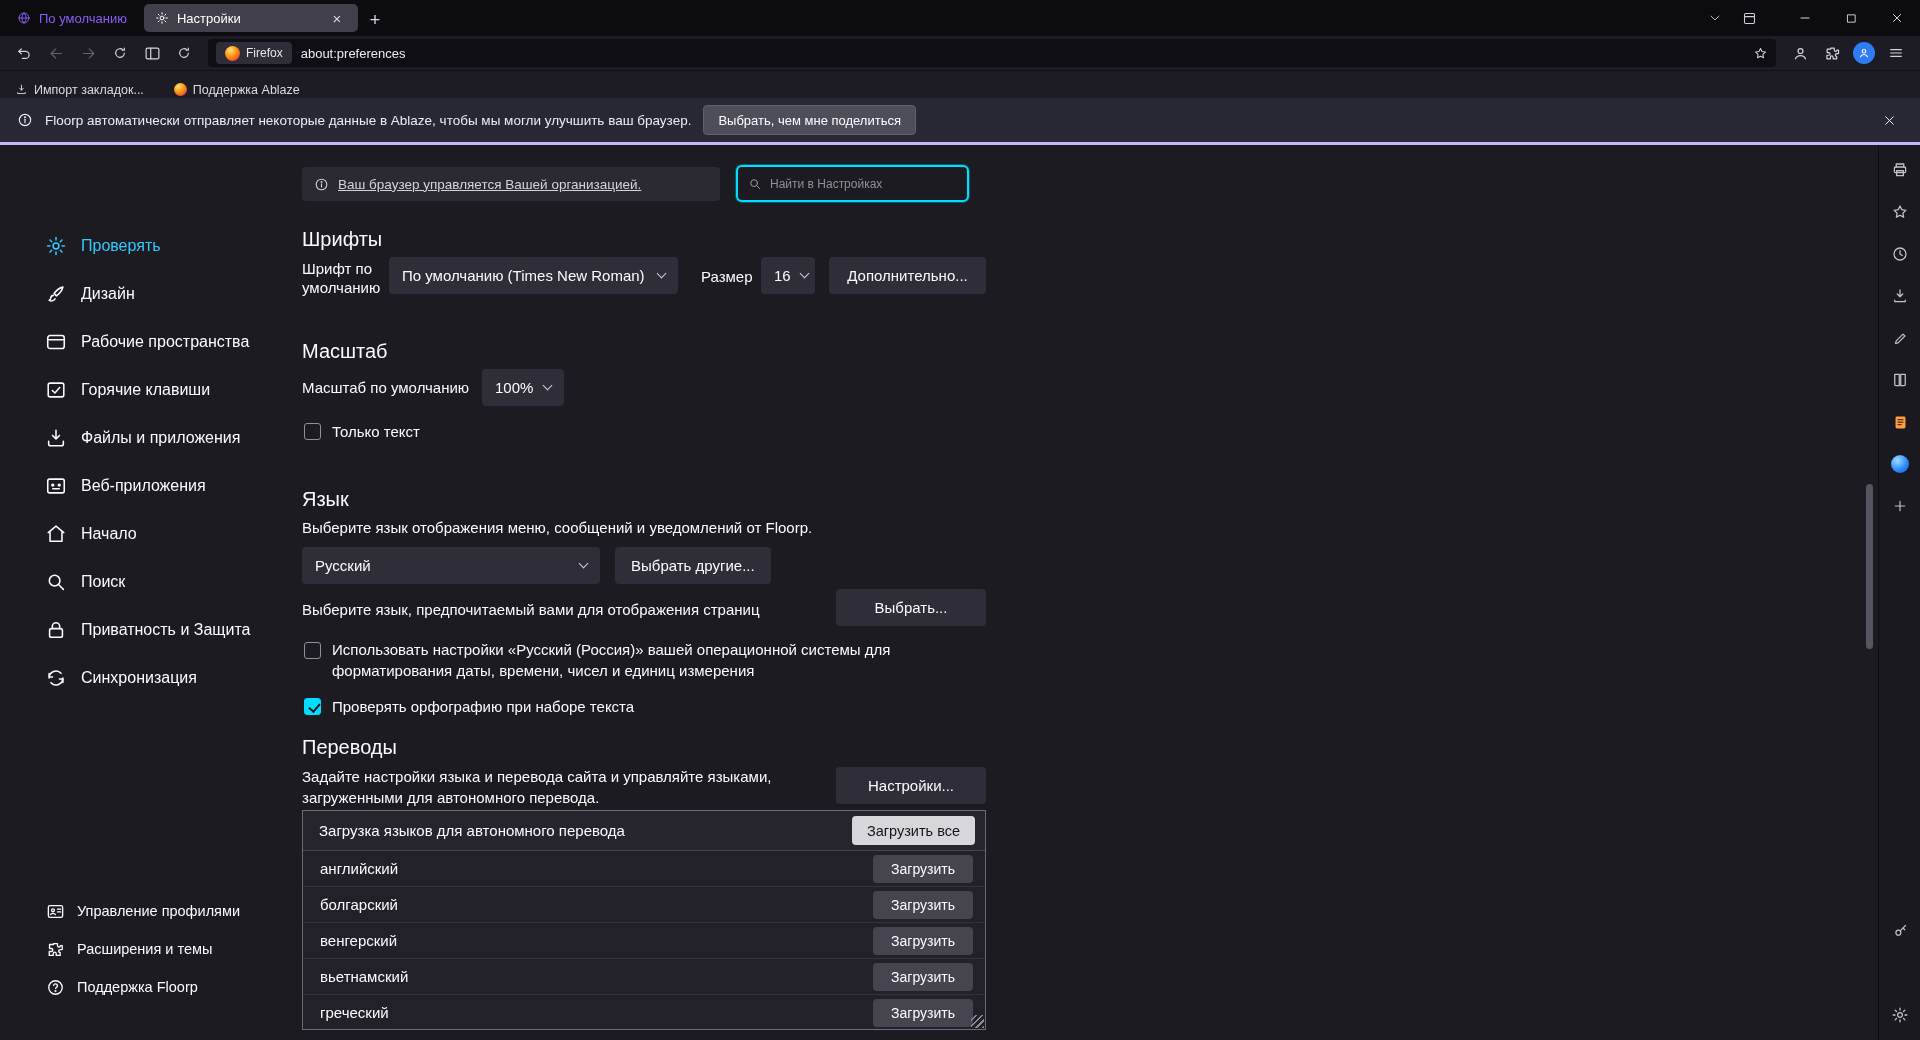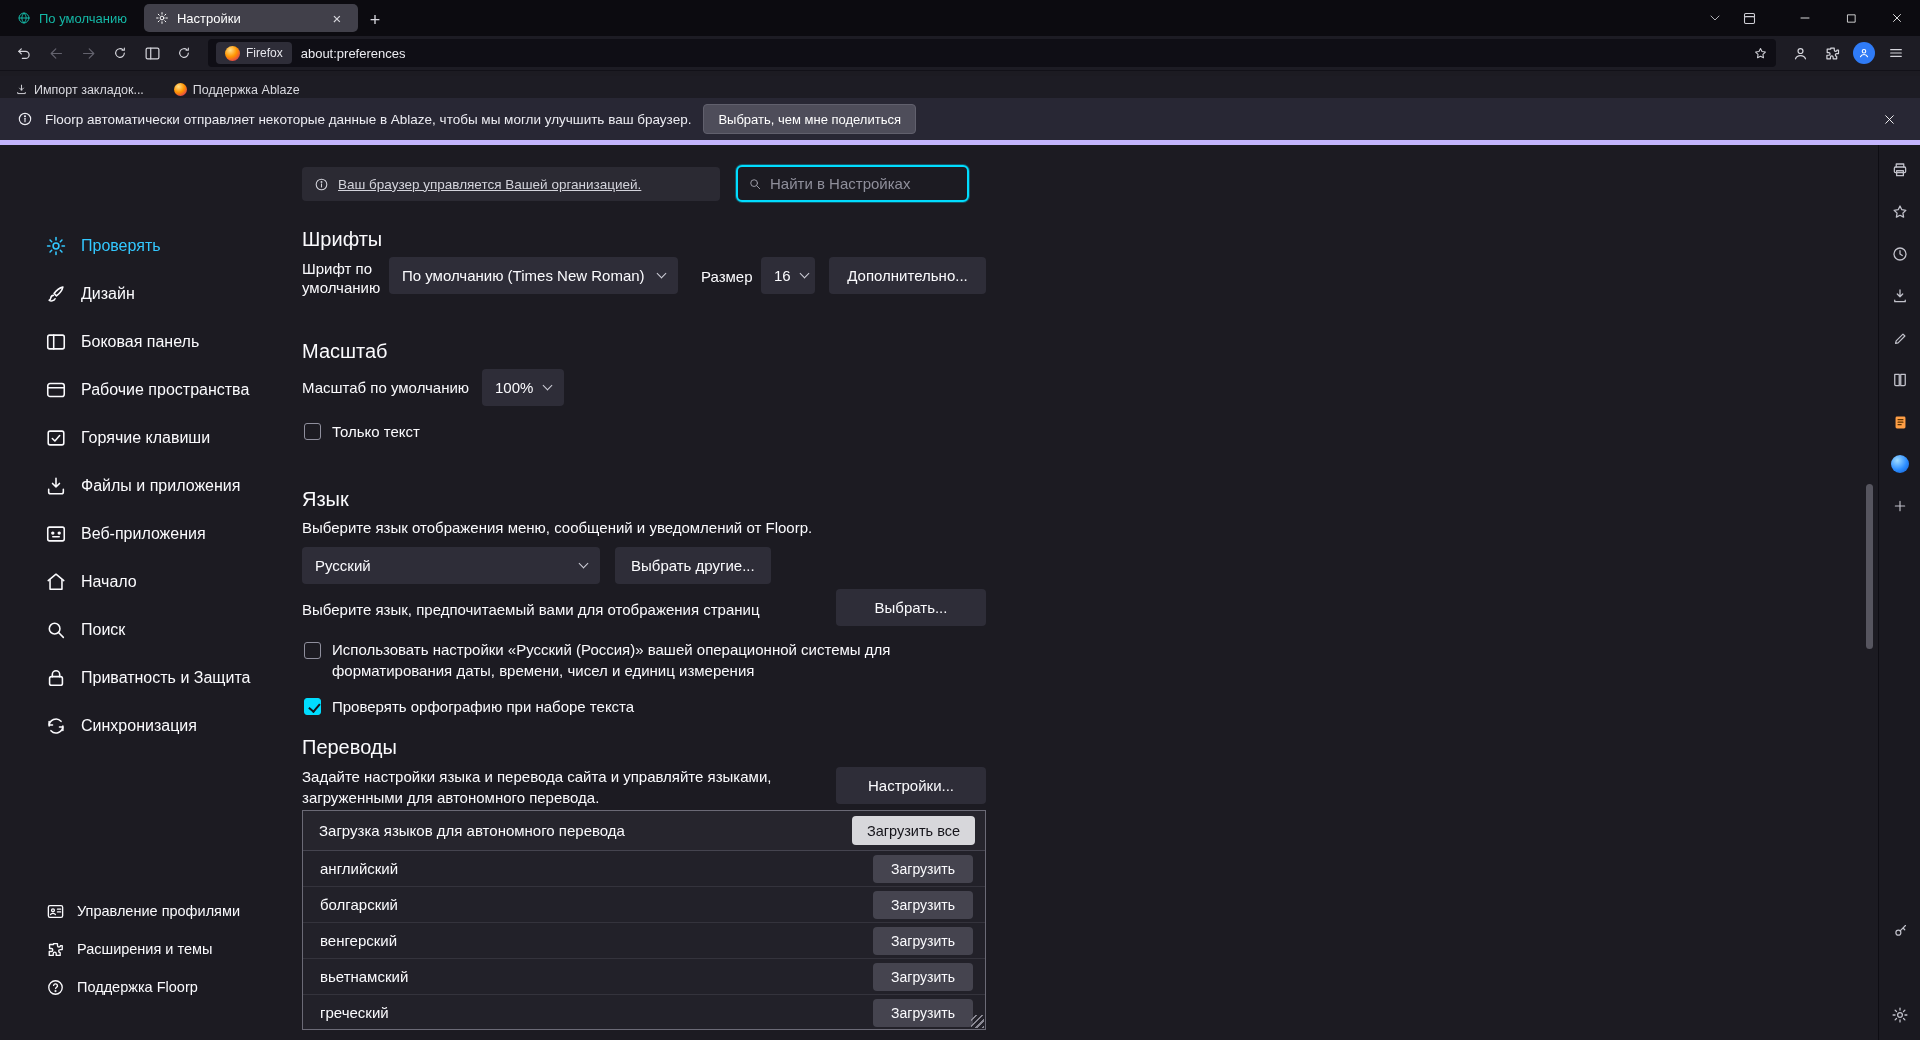--- a/index.html
+++ b/index.html
@@ -6,21 +6,21 @@
   html,body{width:1920px;height:1040px;overflow:hidden;background:#1c1b22;
     font-family:"Liberation Sans",sans-serif;color:#fbfbfe}
   .screen{position:relative;width:1920px;height:1040px}
   .abs{position:absolute}
   svg{display:block}
   svg.ic{fill:none;stroke:currentColor;stroke-width:1.7;stroke-linecap:round;stroke-linejoin:round}
 
   
   .tabbar{position:absolute;top:0;left:0;right:0;height:36px;background:#0c0b10;display:flex;align-items:center}
   .tab{height:28px;margin:4px 0 4px 6px;display:flex;align-items:center;gap:8px;padding:0 11px;
-    border-radius:5px;font-size:13px;color:#14b8a6;white-space:nowrap}
+    border-radius:5px;font-size:13px;color:#8b5cf6;white-space:nowrap}
   .tab.active{background:#41404a;color:#fff;width:214px}
   .tab-close{margin-left:auto;width:20px;height:20px;border-radius:3px;display:flex;align-items:center;
     justify-content:center;font-size:15px;color:#d9d9df}
   .newtab-btn{width:30px;height:28px;margin:4px 0 0 2px;display:flex;align-items:center;justify-content:center;
     color:#d7d7de;font-size:18px;border-radius:4px}
   .tabbar-right{position:absolute;right:0;top:0;height:36px;display:flex;align-items:center}
   .tabbar-iconbtn{width:34px;height:30px;display:flex;align-items:center;justify-content:center;color:#cfcfd6}
   .win-btn{width:46px;height:36px;display:flex;align-items:center;justify-content:center;color:#ffffff;font-size:13px}
 
   
@@ -39,21 +39,21 @@
   .avatar{width:22px;height:22px;border-radius:50%;background:#2f7bf6;display:flex;align-items:center;
     justify-content:center;color:#fff}
 
   
   .bmbar{position:absolute;top:76px;left:0;right:0;height:27px;background:#1d1c24;display:flex;
     align-items:center;padding:0 10px;gap:20px;font-size:12.5px;color:#dadae0}
   .bm-item{display:flex;align-items:center;gap:6px;height:22px;padding:0 5px;border-radius:3px}
 
   
   .notifbar{position:absolute;top:98px;left:0;right:0;height:47px;background:#282734;display:flex;
-    align-items:center;padding:0 17px;gap:12px;font-size:13.5px;color:#ececf2;border-bottom:5px solid #c4b5fd}
+    align-items:center;padding:0 17px;gap:12px;font-size:13.5px;color:#ececf2;border-bottom:3px solid #c4b5fd}
   .notif-action{height:30px;padding:0 14px;background:#4e4d5a;border:1px solid #61606d;border-radius:4px;
     color:#fff;font-size:13px;display:flex;align-items:center;white-space:nowrap}
   .notif-close{margin-left:auto;width:28px;height:28px;display:flex;align-items:center;justify-content:center;
     color:#fff;font-size:17px;border-radius:4px}
 
   
   .prefs-nav{position:absolute;top:145px;left:0;width:300px;bottom:0;padding-top:77px}
   .nav-item{display:flex;align-items:center;gap:13px;height:48px;padding-left:44px;font-size:16px;
     color:#fbfbfe;cursor:pointer;white-space:nowrap}
   .nav-item.active{color:#33c8ff}
@@ -63,21 +63,21 @@
   .nav-footer .nicon{width:22px}
 
   
   .content{position:absolute;left:302px;top:145px;width:686px;height:895px;font-size:15px}
   .h2{position:absolute;font-size:20px;font-weight:400;color:#fbfbfe}
   .managed-box{position:absolute;display:flex;align-items:center;gap:9px;background:#2b2a33;
     border-radius:4px;padding:0 12px;height:34px;font-size:13.5px;color:#d3d3db}
   .managed-box a{color:#d3d3db;}
   .search-box{position:absolute;display:flex;align-items:center;gap:8px;height:37px;background:#1c1b22;
     border:2px solid #00ddff;border-radius:6px;padding:0 10px;box-shadow:0 0 0 1px rgba(0,221,255,.3)}
-  .search-box input{flex:1;background:transparent;border:none;outline:none;color:#fbfbfe;font-size:15px;
+  .search-box input{flex:1;background:transparent;border:none;outline:none;color:#fbfbfe;font-size:12px;
     font-family:inherit;min-width:0}
   .search-box input::placeholder{color:#8f8f9b}
   .btn{display:inline-flex;align-items:center;justify-content:center;background:#2e2d38;border:none;
     border-radius:4px;color:#fbfbfe;font-size:15px;height:37px;padding:0 16px;font-family:inherit;white-space:nowrap}
   .select{position:absolute;background:#2e2d38;border-radius:4px;height:37px;display:flex;align-items:center;
     justify-content:space-between;padding:0 13px;gap:10px;white-space:nowrap}
   .chev{width:7px;height:7px;border-right:1.7px solid #cfcfd8;border-bottom:1.7px solid #cfcfd8;
     transform:rotate(45deg);margin-top:-4px;flex:0 0 auto}
   .checkbox{width:17px;height:17px;border:1px solid #8f8f9d;border-radius:3px;background:transparent;flex:0 0 auto}
   .checkbox.checked{background:#00ddff;border-color:#00ddff;position:relative}
@@ -287,29 +287,20 @@
         <svg class="ic" width="22" height="22" viewBox="0 0 24 24">
             <path d="M19.5 4.5c-3.5.8-7.6 4.3-9.6 7l2.6 2.6c2.7-2 6.2-6.1 7-9.6z"></path>
             <path d="M9.2 13.5c-1.8.2-2.7 1.2-2.9 2.9-.1 1.2-.7 2-1.8 2.4 1.6 1.3 5.3 1 6.5-1.6"></path>
           </svg>
       </span>
       <span>Дизайн</span>
     </div>
     <div class="nav-item">
       <span class="nicon">
         <svg class="ic" width="22" height="22" viewBox="0 0 24 24">
-            <rect x="3" y="4.5" width="18" height="15" rx="2"></rect>
-            <path d="M9.5 4.5v15"></path>
-          </svg>
-      </span>
-      <span>Боковая панель</span>
-    </div>
-    <div class="nav-item">
-      <span class="nicon">
-        <svg class="ic" width="22" height="22" viewBox="0 0 24 24">
             <rect x="3" y="5" width="18" height="14" rx="2.5"></rect>
             <path d="M3 9.5h18"></path>
           </svg>
       </span>
       <span>Рабочие пространства</span>
     </div>
     <div class="nav-item">
       <span class="nicon">
         <svg class="ic" width="22" height="22" viewBox="0 0 24 24">
             <rect x="3.5" y="4.5" width="17" height="15" rx="2"></rect>

